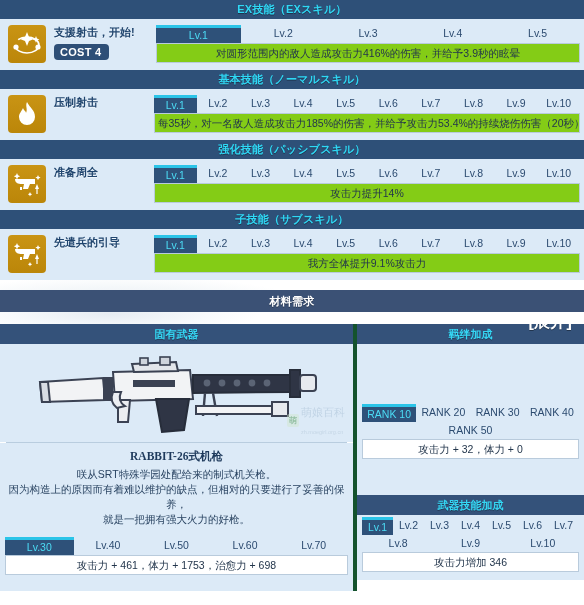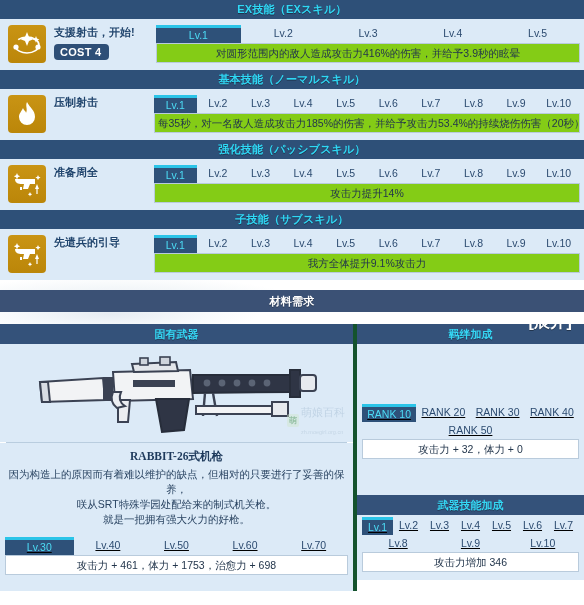--- a/index.html
+++ b/index.html
@@ -176,21 +176,21 @@
     margin-bottom: 3px;
     font-family: Liberation Serif, serif;
   }
   .w-desc {
     font-size: 10.5px;
     color: #2a4462;
     line-height: 15px;
   }
 
   .tabs-wrap { background: #dceaf7; padding: 3px 5px 8px; }
-  .rank-tabs { display: flex; flex-wrap: wrap; text-decoration: underline; }
+  .rank-tabs { display: flex; flex-wrap: wrap; }
   .rank-tab {
     flex: 1 1 0;
     text-align: center;
     font-size: 10.5px;
     color: #2c4b70;
     line-height: 17px;
     height: 17px;
     white-space: nowrap;
   }
   .rank-tab.active {
@@ -401,22 +401,22 @@
             <span class="wm-txt">萌娘百科</span><br>
             <span class="wm-sub">zh.moegirl.org.cn</span>
           </span>
         </div>
       </div>
 
       <div class="wsep"></div>
 
       <div class="weapon-info">
         <div class="w-name">RABBIT-26式机枪</div>
+        <div class="w-desc">咲从SRT特殊学园处配给来的制式机关枪。</div>
         <div class="w-desc">因为构造上的原因而有着难以维护的缺点，但相对的只要进行了妥善的保养，</div>
-        <div class="w-desc">咲从SRT特殊学园处配给来的制式机关枪。</div>
         <div class="w-desc">就是一把拥有强大火力的好枪。</div>
       </div>
 
       <div class="tabs-wrap">
         <div class="rank-tabs">
             <div class="rank-tab active">Lv.30</div>
             <div class="rank-tab">Lv.40</div>
             <div class="rank-tab">Lv.50</div>
             <div class="rank-tab">Lv.60</div>
             <div class="rank-tab">Lv.70</div>

